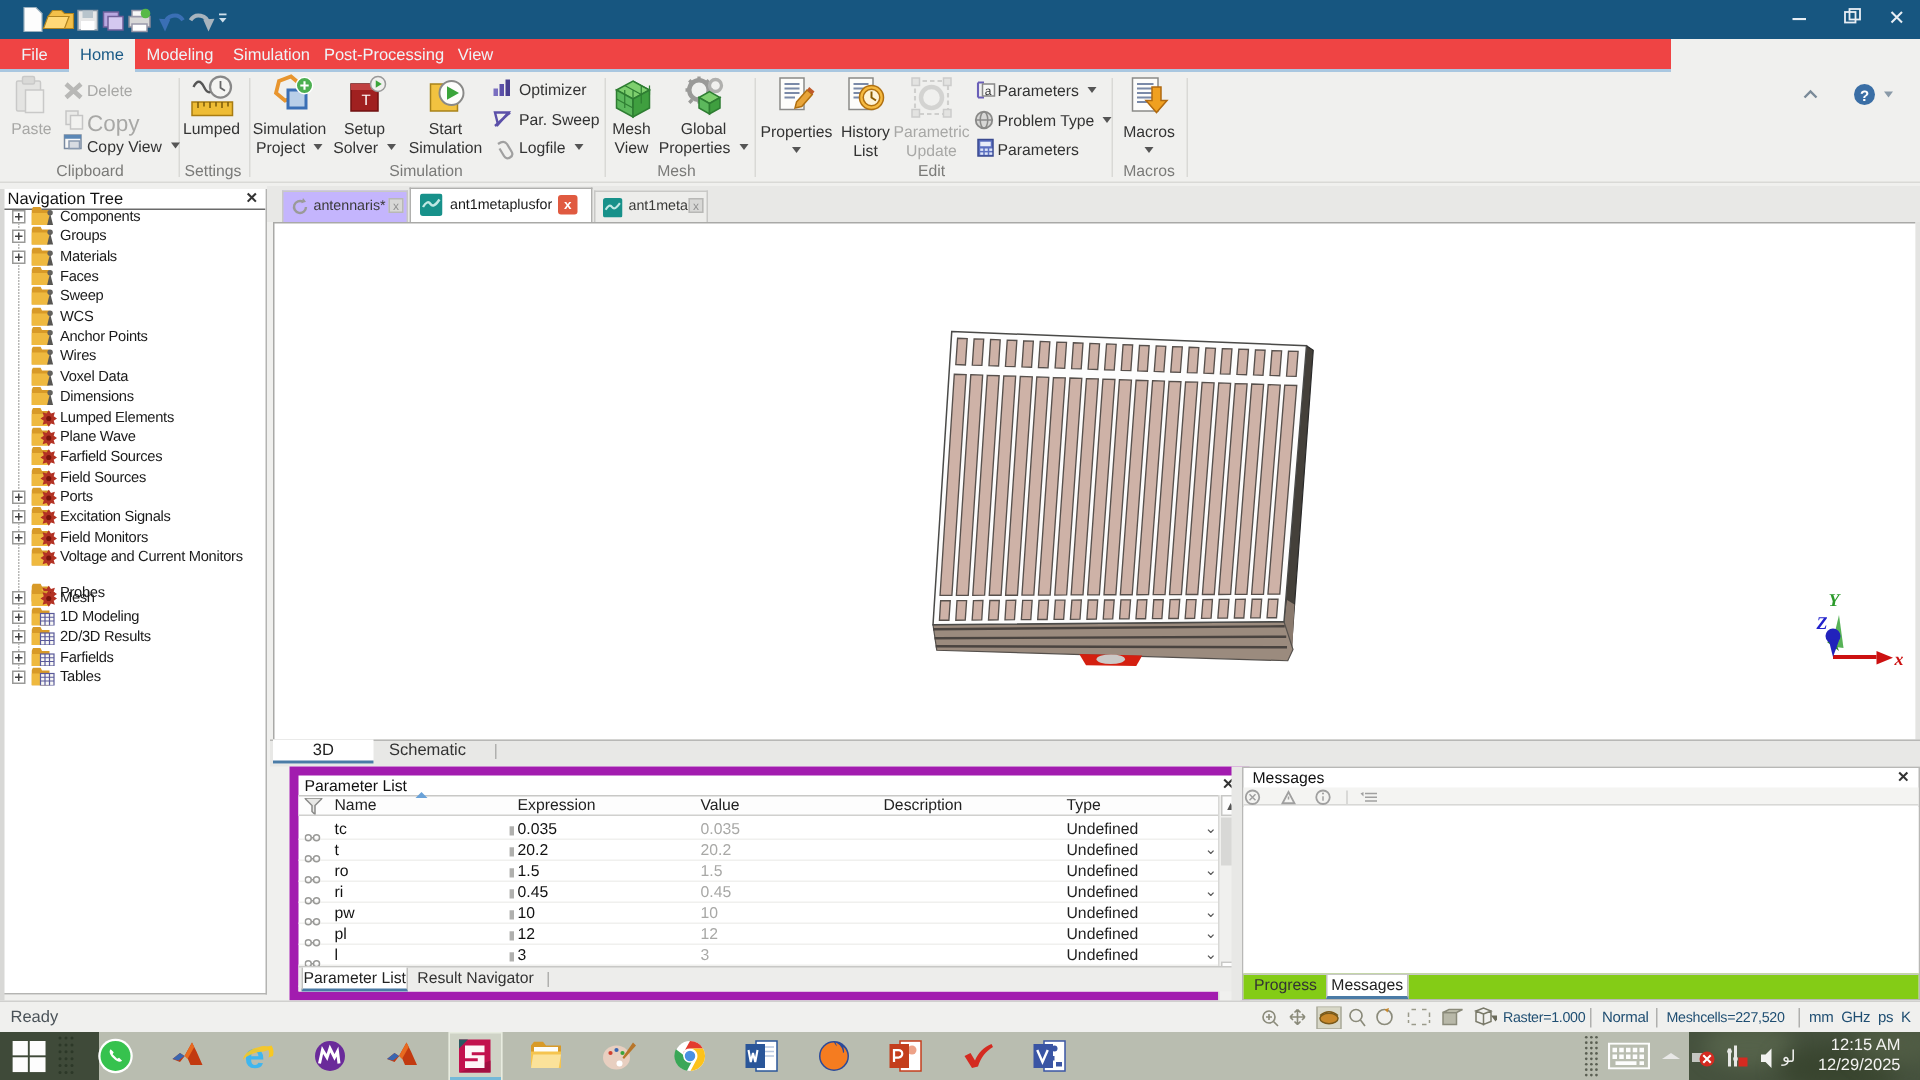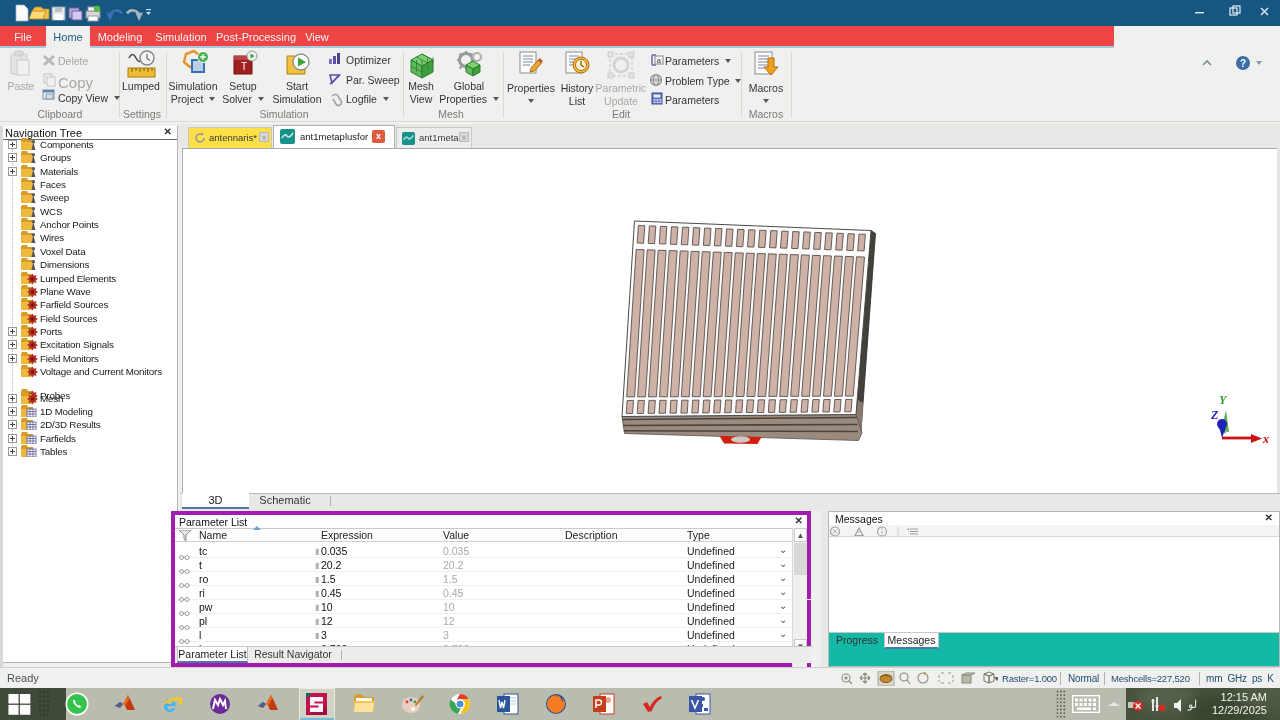--- a/index.html
+++ b/index.html
@@ -27,21 +27,21 @@
 .exp{position:absolute;left:8px;width:9px;height:9px;border:1px solid #9a9a98;background:#fff}
 .exp:before{content:"";position:absolute;left:1px;top:3px;width:5px;height:1px;background:#444}
 .exp:after{content:"";position:absolute;left:3px;top:1px;width:1px;height:5px;background:#444}
 .tico{position:absolute;left:21px;top:-1px}
 .ttext{position:absolute;left:40px;top:0px}
 
 #canvas{left:182px;top:148px;width:1095px;height:345px;background:#fff;border-left:1px solid #a9a9a7;border-top:1px solid #a9a9a7}
 #rstrip{left:1277px;top:148px;width:3px;height:345px;background:#e4e4e2}
 #ctabs{left:180px;top:493px;width:1100px;height:18px;background:#e8e8e6;border-top:1px solid #b8b8b6}
 
-#ppanel{left:171px;top:511px;width:640px;height:156px;background:#fff;border:4px solid #a21caf}
+#ppanel{left:193px;top:511px;width:640px;height:156px;background:#fff;border:6px solid #a21caf}
 #msplit{left:821px;top:511px;width:7px;height:156px;background:#e8e8e6}
 #mpanel{left:828px;top:511px;width:452px;height:156px;background:#fff;border:1px solid #b8b8b6}
 
 #status{left:0;top:667px;width:1280px;height:21px;background:#f0f0ee;border-top:1px solid #d0d0ce;font-size:11px;color:#4a5258}
 
 #task{left:0;top:688px;width:1280px;height:32px;background:#b9bdb0}
 .ticon{position:absolute;top:4px;width:24px;height:24px}
 .stxt{position:absolute;font-size:10px;color:#1f4e72;white-space:nowrap;letter-spacing:-0.2px}
 .sdiv{position:absolute;width:1px;height:13px;background:#b0b0ae}
 </style></head><body>
@@ -224,21 +224,21 @@
     <div class="bigtxt" style="left:517px;top:82px;width:120px;font-size:10.5px">History</div>
     <div class="bigtxt" style="left:517px;top:95px;width:120px;font-size:10.5px">List</div>
     <div class="bigtxt dis" style="left:561px;top:82px;width:120px;font-size:10.5px">Parametric</div>
     <div class="bigtxt dis" style="left:561px;top:95px;width:120px;font-size:10.5px">Update</div>
     <div class="rtxt" style="left:665px;top:55px;font-size:10.5px">Parameters &nbsp;<span class="car"></span></div>
     <div class="rtxt" style="left:665px;top:75px;font-size:10.5px">Problem Type &nbsp;<span class="car"></span></div>
     <div class="rtxt" style="left:665px;top:94px;font-size:10.5px">Parameters</div>
     <div class="bigtxt" style="left:706px;top:82px;width:120px;font-size:10.5px">Macros</div>
     <div class="bigtxt" style="left:706px;top:95px;width:120px;font-size:10.5px"><span class="car"></span></div>
     <div class="abs" id="tabbar"></div>
-    <div class="dtab" style="left:188px;top:127px;width:84px;height:21px;background:#fde047;border:1px solid #c8c8c6;border-bottom:none;position:absolute">
+    <div class="dtab" style="left:188px;top:127px;width:84px;height:21px;background:#c4b5fd;border:1px solid #c8c8c6;border-bottom:none;position:absolute">
       <svg style="position:absolute;left:5px;top:4px" width="12" height="12" viewBox="0 0 12 12">
         <path d="M10 6a4 4 0 1 1-2-3.5" fill="none" stroke="#9a9a98" stroke-width="1.6"></path>
         <path d="M8 0l2 2.5-3 1z" fill="#9a9a98"></path>
       </svg>
       <span style="position:absolute;left:20px;top:4px;color:#3a3a38">antennaris*</span>
       <span style="position:absolute;left:70px;top:4px;width:10px;height:10px;background:#d8d8d6;border:1px solid #b8b8b6;color:#909090;font-size:8px;line-height:9px;text-align:center">x</span>
     </div>
     <div class="dtab" style="left:273px;top:125px;width:122px;height:23px;background:#fff;border:1px solid #b0b0ae;border-bottom:none;position:absolute">
       <svg style="position:absolute;left:6px;top:3px" width="15" height="15" viewBox="0 0 15 15">
         <rect width="15" height="15" rx="2" fill="#17918a"></rect>
@@ -685,21 +685,21 @@
         <path d="M26 9.5L30 2l4 7.5z" fill="none" stroke="#a0a0a0" stroke-width="1.2"></path>
         <path d="M30 5v2" stroke="#a0a0a0"></path>
         <circle cx="53" cy="5.5" r="4.5" fill="none" stroke="#a0a0a0" stroke-width="1.2"></circle>
         <path d="M53 4.8v3" stroke="#a0a0a0"></path>
         <circle cx="53" cy="3" r="0.7" fill="#a0a0a0"></circle>
         <path d="M69 1v9" stroke="#d0d0ce"></path>
         <path d="M81 3h8M81 5.5h8M81 8h8" stroke="#a0a0a0"></path>
         <path d="M78 3l2-1v3z" fill="#a0a0a0"></path>
       </svg>
       <div style="position:absolute;left:0;top:26px;width:450px;height:111px;background:#fff"></div>
-      <div style="position:absolute;left:0;bottom:0;width:450px;height:34px;background:#14b8a6;border-top:1px solid #c8c8c6">
+      <div style="position:absolute;left:0;bottom:0;width:450px;height:17px;background:#84cc16;border-top:1px solid #c8c8c6">
         <div style="position:absolute;left:3px;top:0;width:50px;height:16px;font-size:10.5px;color:#333;text-align:center;line-height:15px">Progress</div>
         <div style="position:absolute;left:55px;top:0;width:55px;height:16px;background:#fff;border:1px solid #c0c0be;border-top:none;border-bottom:2px solid #4a7ba6;font-size:10.5px;color:#222;text-align:center;line-height:14px">Messages</div>
       </div>
     </div>
     <div class="abs" id="status">
       <div style="position:absolute;left:7px;top:4px">Ready</div>
       <svg style="position:absolute;left:838px;top:3px" width="160" height="15" viewBox="0 0 160 15">
         <g stroke="#8a8a7a" fill="none" stroke-width="1.1">
           <circle cx="8" cy="7" r="4"></circle>
           <path d="M11 10l3 3M6 7h4M8 5v4"></path>

